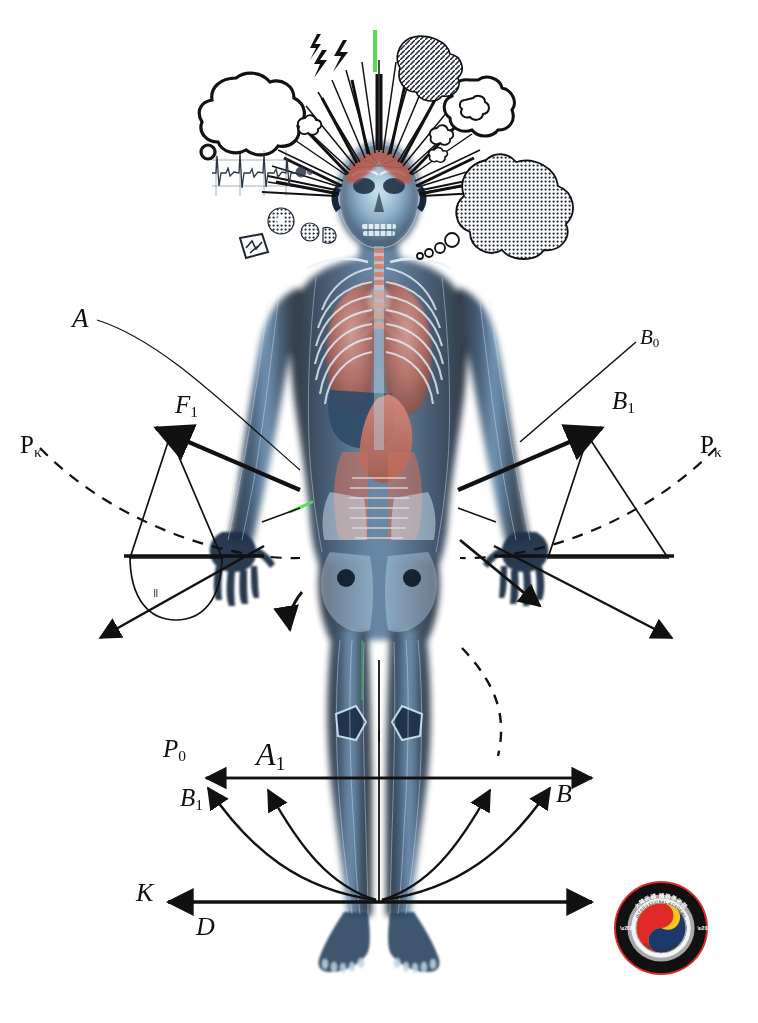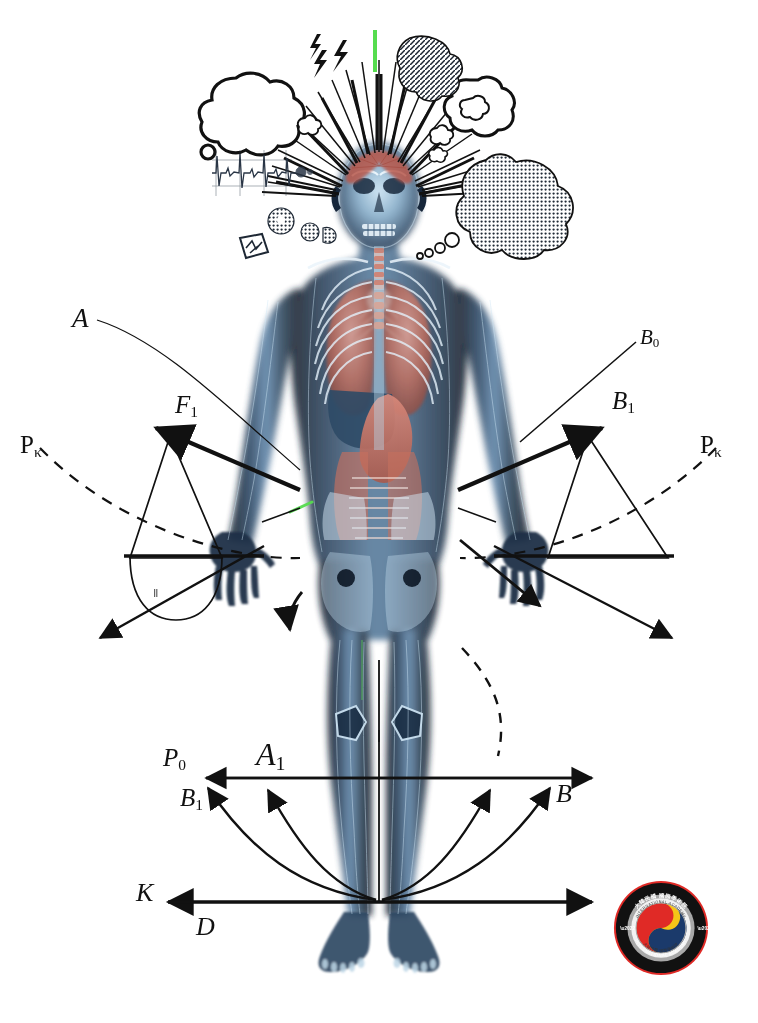--- a/index.html
+++ b/index.html
@@ -503,21 +503,21 @@
     <path d="M382,900 C428,886 458,848 490,790" stroke="#111" stroke-width="2.4" fill="none" marker-end="url(#arwBig)"></path>
     <path d="M382,900 C458,890 508,850 550,788" stroke="#111" stroke-width="2.4" fill="none" marker-end="url(#arwBig)"></path>
   </svg>
 
   <div class="lbl" style="left:72px;top:305px;font-size:27px;"><span>A</span><span class="sub"></span></div>
   <div class="lbl" style="left:155px;top:392px;font-size:25px;margin-left:20px;"><span>F</span><span class="sub">1</span></div>
   <div class="lbl up" style="left:20px;top:432px;font-size:25px;"><span>P</span><span class="sub">κ</span></div>
   <div class="lbl" style="left:640px;top:327px;font-size:21px;"><span>B</span><span class="sub">0</span></div>
   <div class="lbl" style="left:612px;top:388px;font-size:25px;"><span>B</span><span class="sub">1</span></div>
   <div class="lbl up" style="left:700px;top:432px;font-size:25px;"><span>P</span><span class="sub">κ</span></div>
-  <div class="lbl" style="left:163px;top:736px;font-size:25px;margin-top:9px;"><span>P</span><span class="sub">0</span></div>
+  <div class="lbl" style="left:163px;top:736px;font-size:25px;"><span>P</span><span class="sub">0</span></div>
   <div class="lbl" style="left:256px;top:738px;font-size:32px;"><span>A</span><span class="sub">1</span></div>
   <div class="lbl" style="left:180px;top:785px;font-size:25px;"><span>B</span><span class="sub">1</span></div>
   <div class="lbl" style="left:556px;top:781px;font-size:26px;"><span>B</span><span class="sub"></span></div>
   <div class="lbl" style="left:136px;top:880px;font-size:26px;"><span>K</span><span class="sub"></span></div>
   <div class="lbl" style="left:196px;top:914px;font-size:26px;"><span>D</span><span class="sub"></span></div>
   <div class="lbl up" style="left:153px;top:588px;font-size:11px;color:#555;"><span>Ⅱ</span></div>
 
   <div id="logo" style="left:613px;top:880px;width:96px;height:96px;">
     <svg viewBox="0 0 100 100" width="96" height="96">
       <defs>

